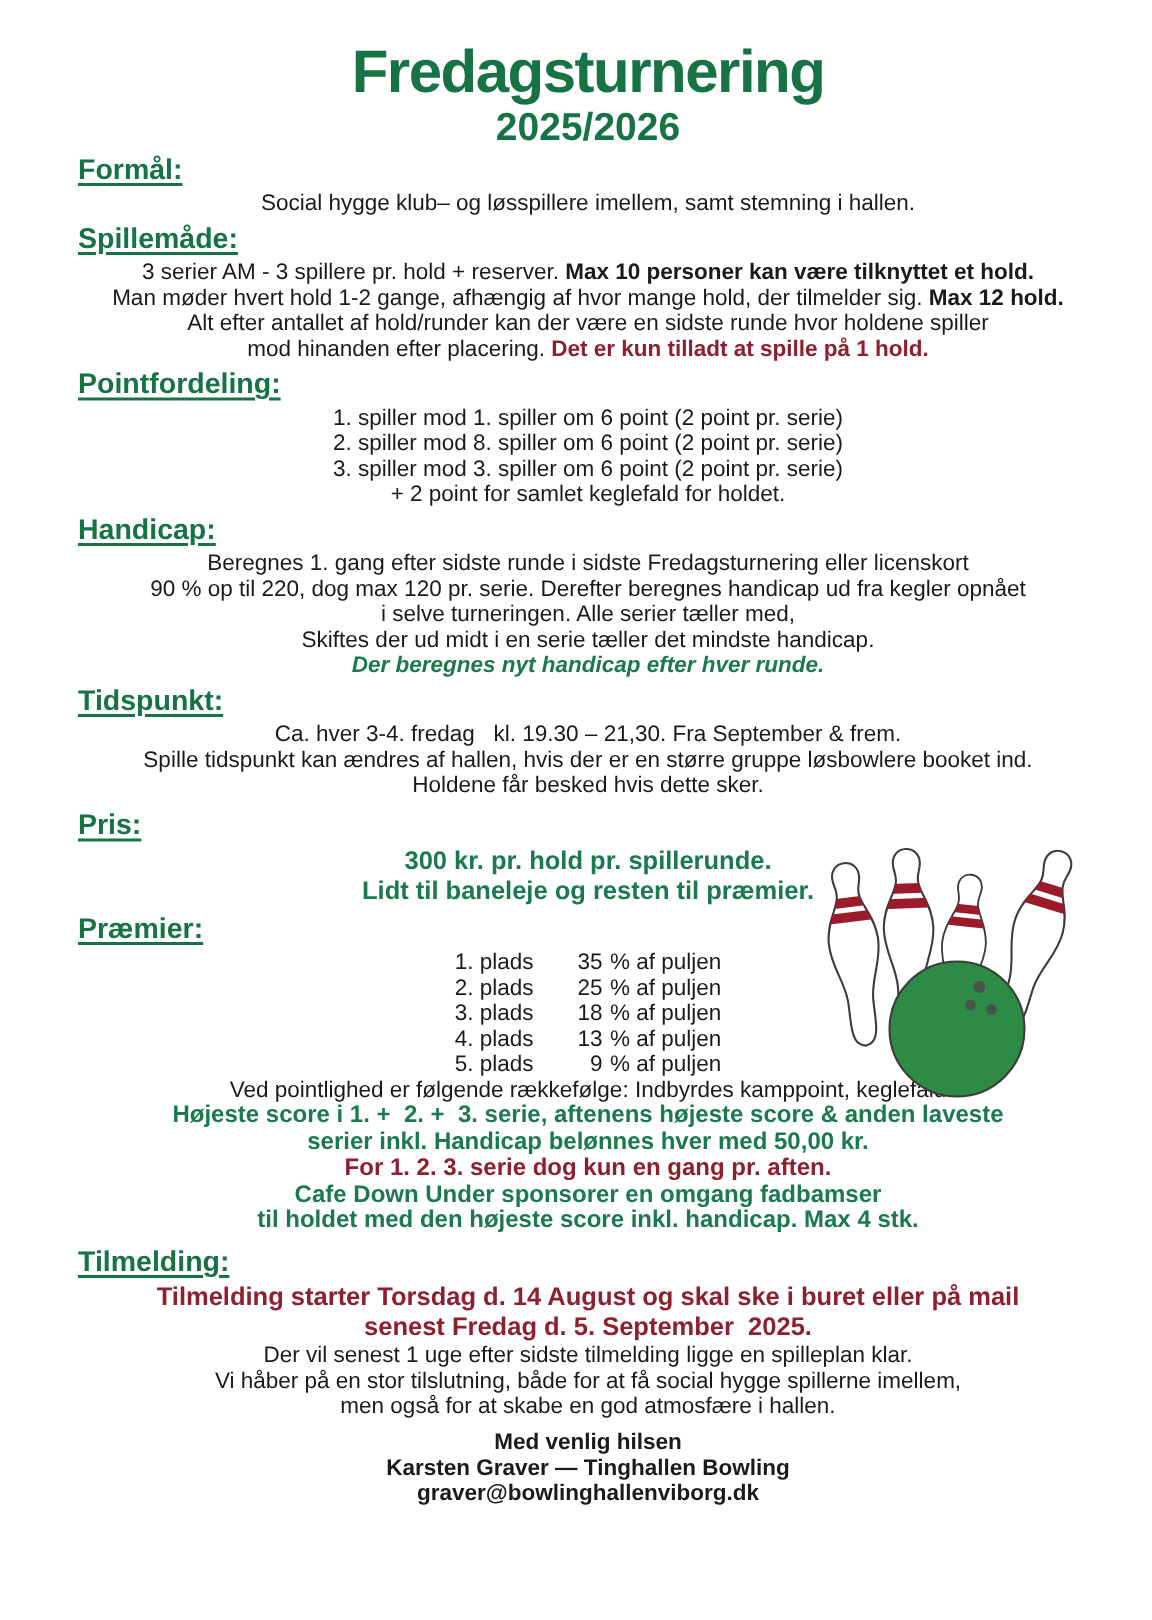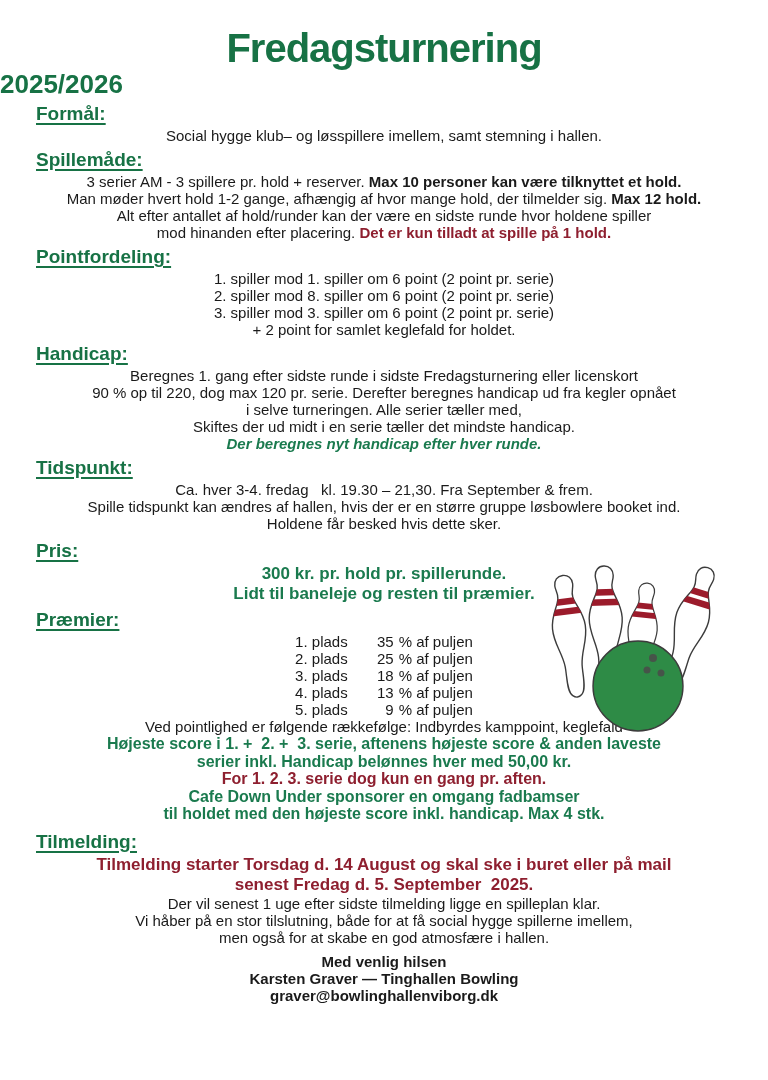--- a/index.html
+++ b/index.html
@@ -10,27 +10,27 @@
     --stripe-red:#9b1b2b;
     --text-black:#1a1a1a;
   }
   *{box-sizing:border-box;}
   html,body{margin:0;padding:0;}
   body{
     width:768px;height:1080px;background:#ffffff;
     font-family:"Liberation Sans", sans-serif;
     color:var(--text-black);
   }
-  .page{position:relative;width:768px;height:1080px;overflow:hidden;background:#fff;}
+  .page{position:relative;width:768px;height:1080px;overflow:hidden;background:#fff;padding-left:16px;}
   .title{
     text-align:center;color:var(--heading-green);font-weight:bold;
     font-size:40px;line-height:44px;margin:26px 0 0;letter-spacing:-1px;
   }
   .season{
-    text-align:left;color:var(--heading-green);font-weight:bold;
+    text-align:center;color:var(--heading-green);font-weight:bold;
     font-size:26px;line-height:28px;margin:0;
   }
   .content{padding:0 36px;}
   .heading{
     display:table;color:var(--heading-green);font-weight:bold;font-size:19px;
     line-height:22px;margin:5px 0 2px;
     text-decoration:underline;text-decoration-thickness:2px;text-underline-offset:3px;
   }
   .line{
     margin:0;text-align:center;font-size:15px;line-height:17px;

